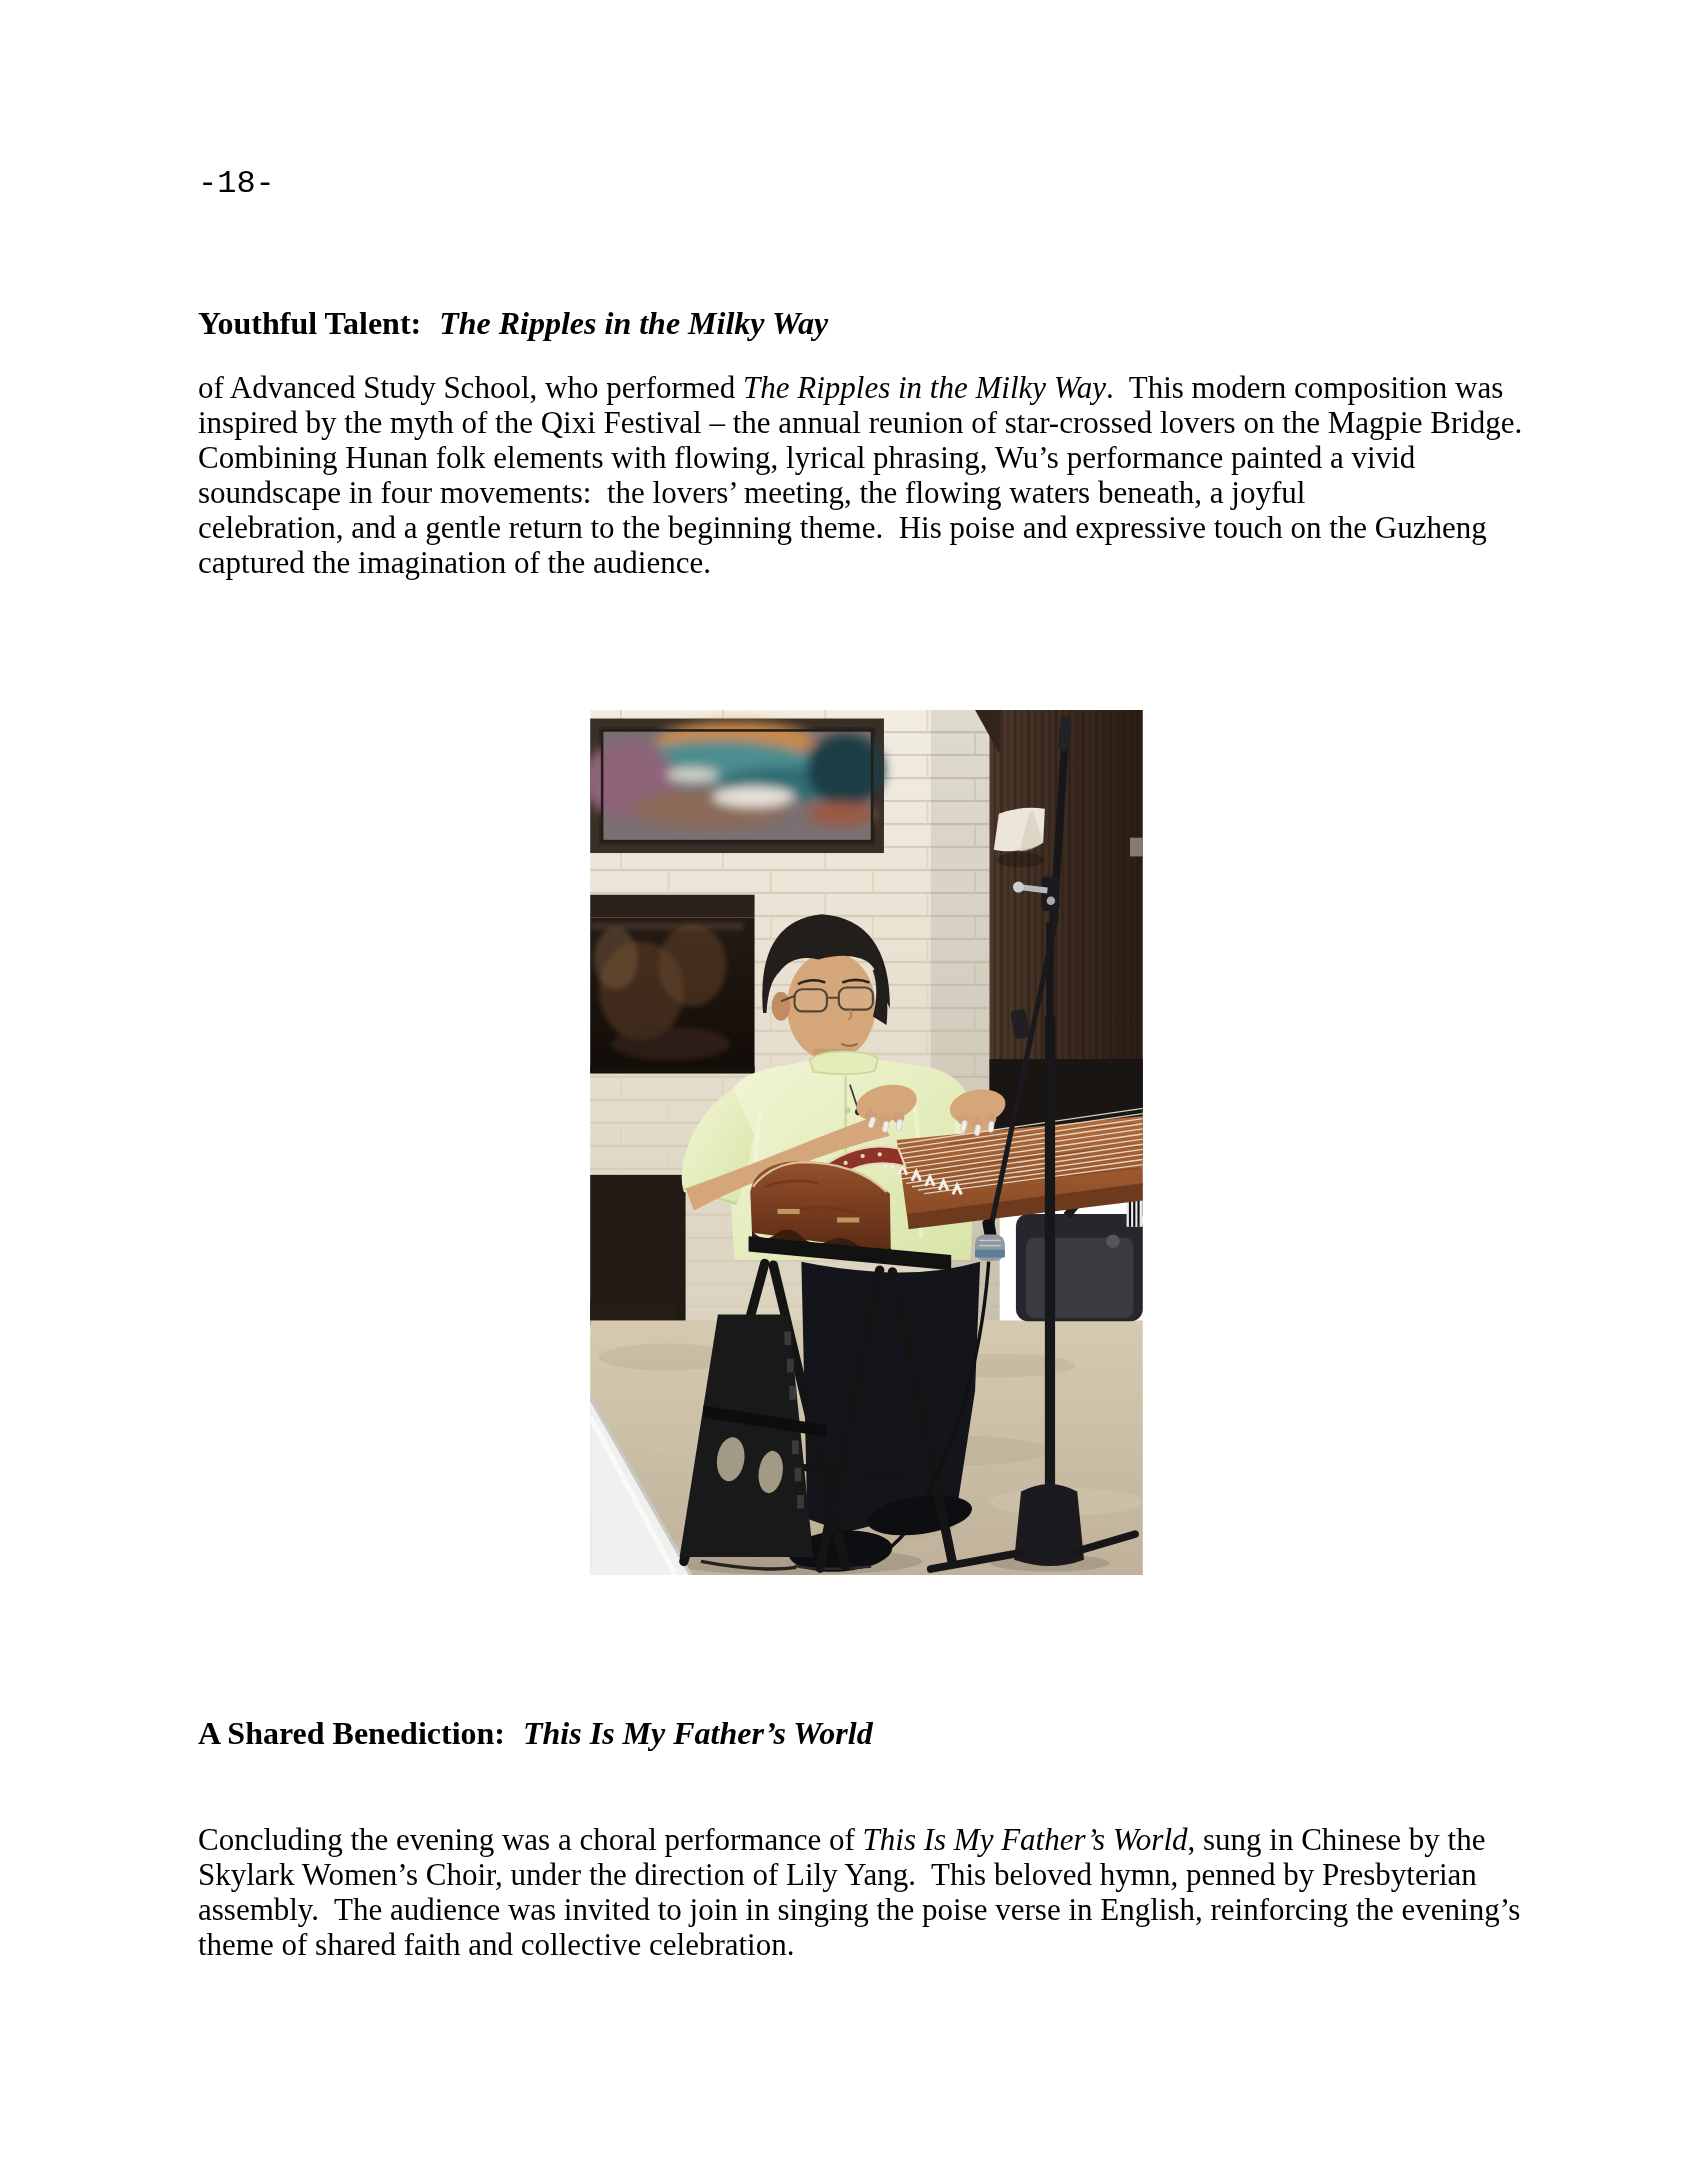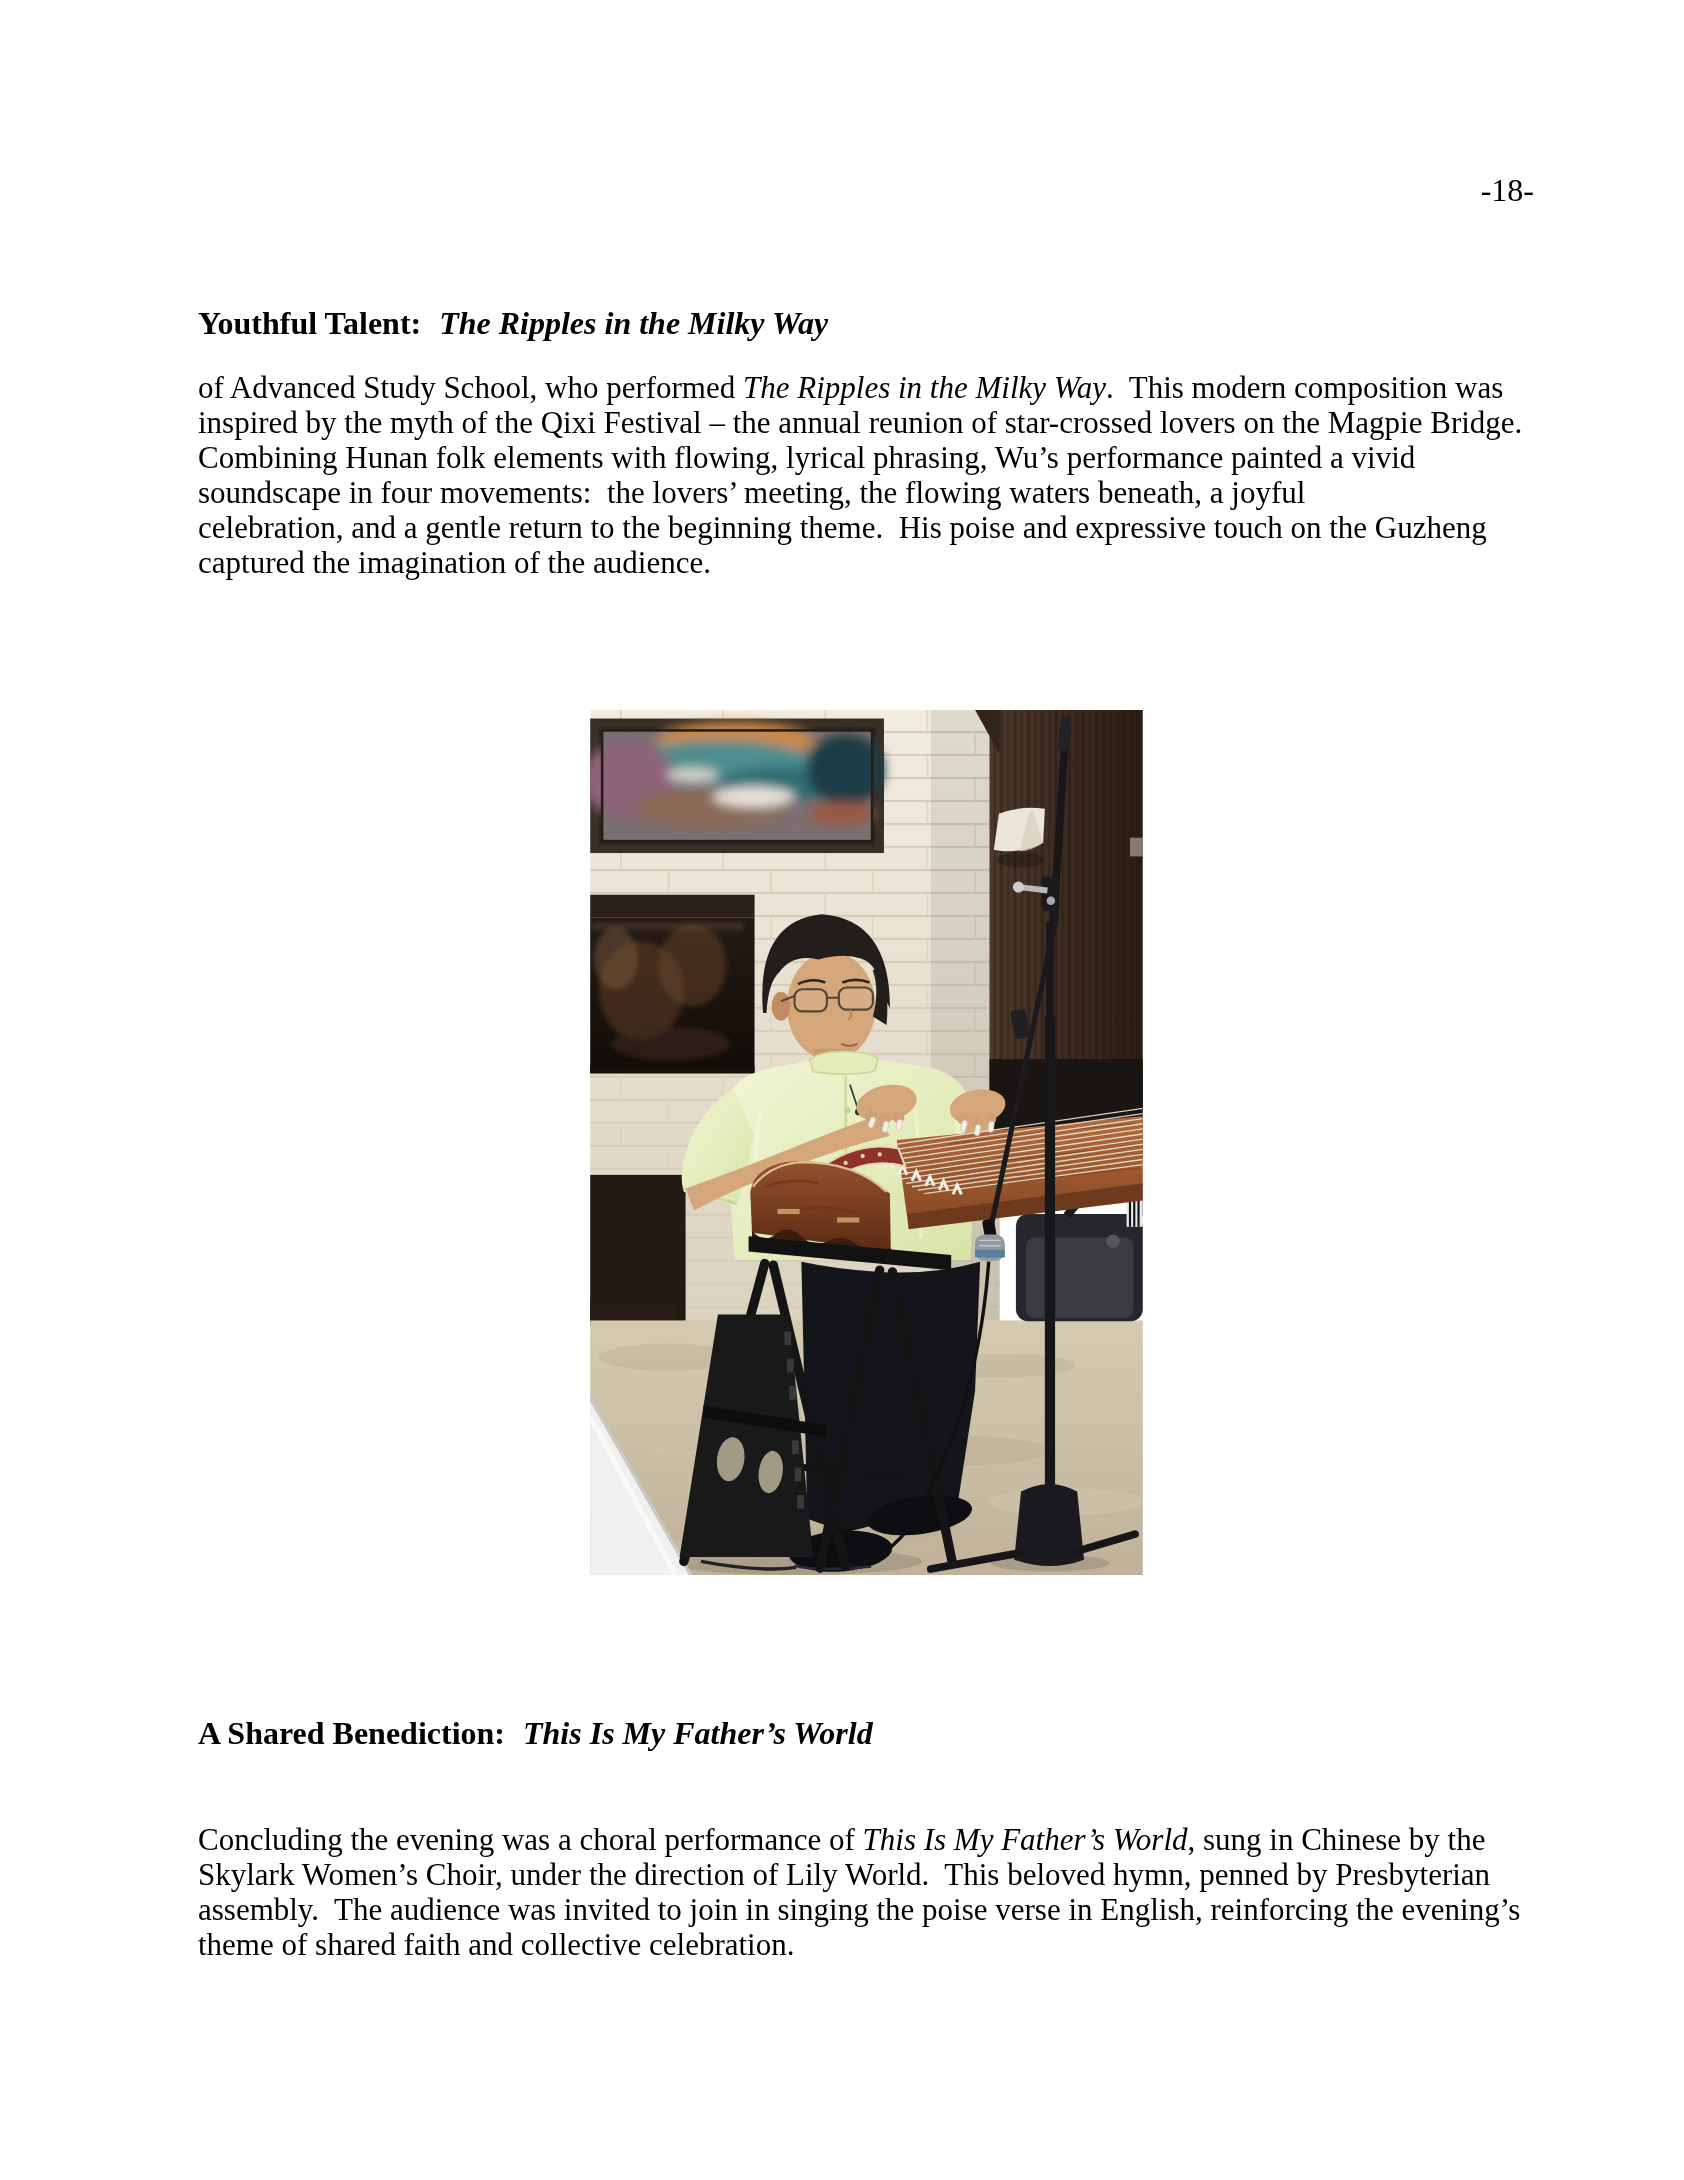--- a/index.html
+++ b/index.html
@@ -6,22 +6,22 @@
   html,body{margin:0;padding:0;background:#ffffff;}
   .page{
     position:relative;
     width:1685px;height:2181px;
     background:#ffffff;
     font-family:"Liberation Serif","DejaVu Serif",serif;
     color:#000000;
     overflow:hidden;
   }
   .pagenum{
-    position:absolute;left:198px;top:172px;width:1336px;
-    text-align:right;font-size:32px;
+    position:absolute;left:198px;top:165px;width:1336px;
+    text-align:left;font-size:32px;font-family:Liberation Mono, monospace;
   }
   .heading{
     position:absolute;left:198px;margin:0;
     font-size:32px;font-weight:bold;white-space:pre;
   }
   #heading-1{top:261px;margin-top:44px;}
   #heading-2{top:1715px;}
   .heading .h-title{font-style:italic;margin-left:18px;}
   .para{
     position:absolute;left:198px;
@@ -332,19 +332,19 @@
         <path d="M506 918 Q540 900 572 918 L580 998 Q540 1013 498 998 Z" fill="#1b1b1f"></path>
         <path d="M505 990 L400 1009 M572 988 L640 968" stroke="#17171a" stroke-width="9" stroke-linecap="round"></path>
       </g>
     </svg>
   </figure>
 
   <h1 class="heading" id="heading-2"><span class="h-label">A Shared Benediction:</span><span class="h-title">This Is My Father’s World</span></h1>
 
   <div class="para" id="para-2">
       <div class="line"><span>Concluding the evening was a choral performance of </span><span class="it">This Is My Father’s World</span><span>, sung in Chinese by the</span></div>
-      <div class="line"><span>Skylark Women’s Choir, under the direction of Lily World.  This beloved hymn, penned by Presbyterian</span></div>
+      <div class="line"><span>Skylark Women’s Choir, under the direction of Lily Yang.  This beloved hymn, penned by Presbyterian</span></div>
       <div class="line"><span>assembly.  The audience was invited to join in singing the poise verse in English, reinforcing the evening’s</span></div>
       <div class="line"><span>theme of shared faith and collective celebration.</span></div>
     </div>
 
 </div>
 
 
 </body></html>

